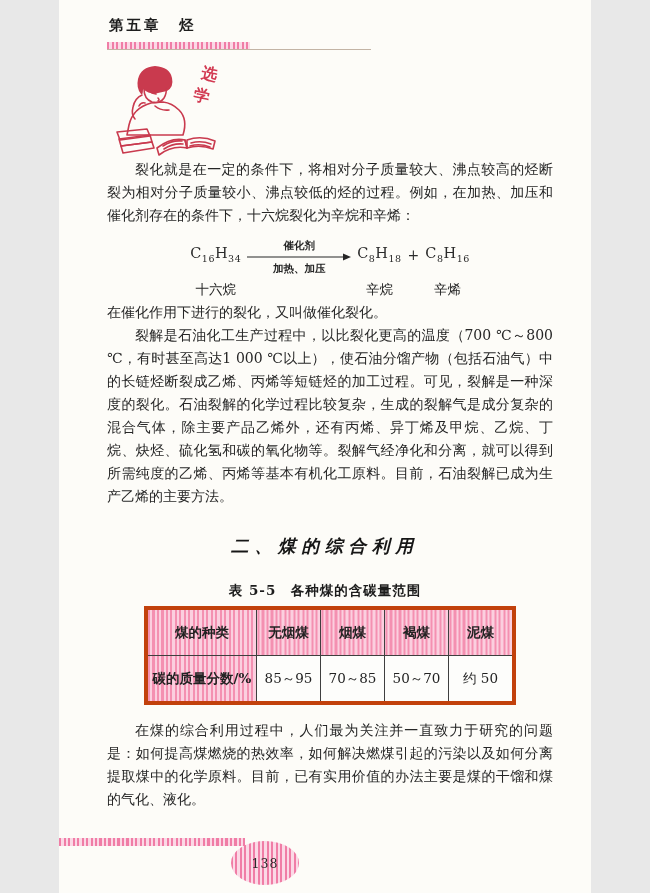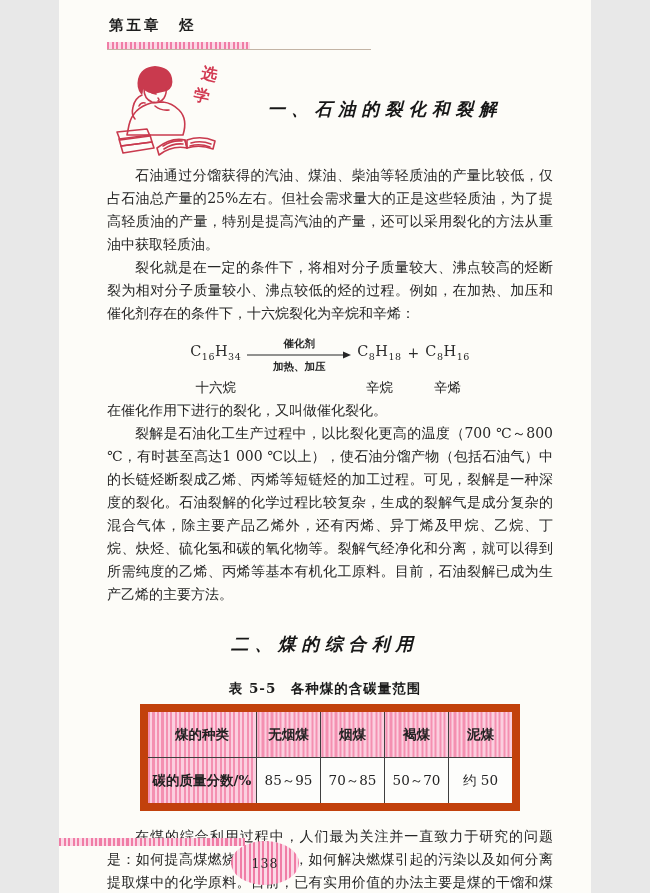--- a/index.html
+++ b/index.html
@@ -65,21 +65,21 @@
   .eq-arrow svg{display:block;margin:1px 0;}
   .plus{font-size:14px;}
   .eq-names td{font-size:13.5px;padding-top:6px;color:#262626;}
   
   .tbl-caption{
     text-align:center;font-weight:bold;font-size:13.5px;
     margin:10px 10px 6px 0;letter-spacing:1px;color:#1c1c1c;
   }
   table.coal{
     border-collapse:collapse;margin:0 auto;
-    border:8px solid #c2410c;table-layout:fixed;
+    border:4px solid #c2410c;table-layout:fixed;
   }
   table.coal td{
     border:1px solid #3f3f3f;text-align:center;
     height:43px;font-size:13.5px;color:#222;
   }
   table.coal td.hdr{font-weight:bold;}
   table.coal td.pink{
     background:repeating-linear-gradient(90deg,
       #f490b1 0px,#f490b1 2px,#fbcfdf 2px,#fbcfdf 4.5px);
   }
@@ -128,24 +128,22 @@
           <path d="M76,78 q14,-5 28,1 l-2,8 q-13,-5 -26,-1 z"></path>
           <path d="M74,78 l2,8"></path>
           <path d="M52,84 q9,-6 19,-5 M53,87 q9,-6 19,-5 M80,81 q10,-3 20,1 M79,84 q10,-3 20,1"></path>
         </g>
       </svg>
       <div class="badge">
         <span>选</span>
         <span>学</span>
       </div>
     </div>
-    <h2 class="section-title">一、石油的裂化和裂解</h2>
-  </div>
-
-  <p class="para first">石油通过分馏获得的汽油、煤油、柴油等轻质油的产量比较低，仅占石油总产量的25%左右。但社会需求量大的正是这些轻质油，为了提高轻质油的产量，特别是提高汽油的产量，还可以采用裂化的方法从重油中获取轻质油。</p>
+  </div>
+
 
   <p class="para">裂化就是在一定的条件下，将相对分子质量较大、沸点较高的烃断裂为相对分子质量较小、沸点较低的烃的过程。例如，在加热、加压和催化剂存在的条件下，十六烷裂化为辛烷和辛烯：</p>
 
   <div class="equation">
     <table class="eq-table">
       <tbody>
           <tr>
         <td class="formula"><span>C</span><sub>16</sub><span>H</span><sub>34</sub></td>
         <td>
           <span class="eq-arrow">

